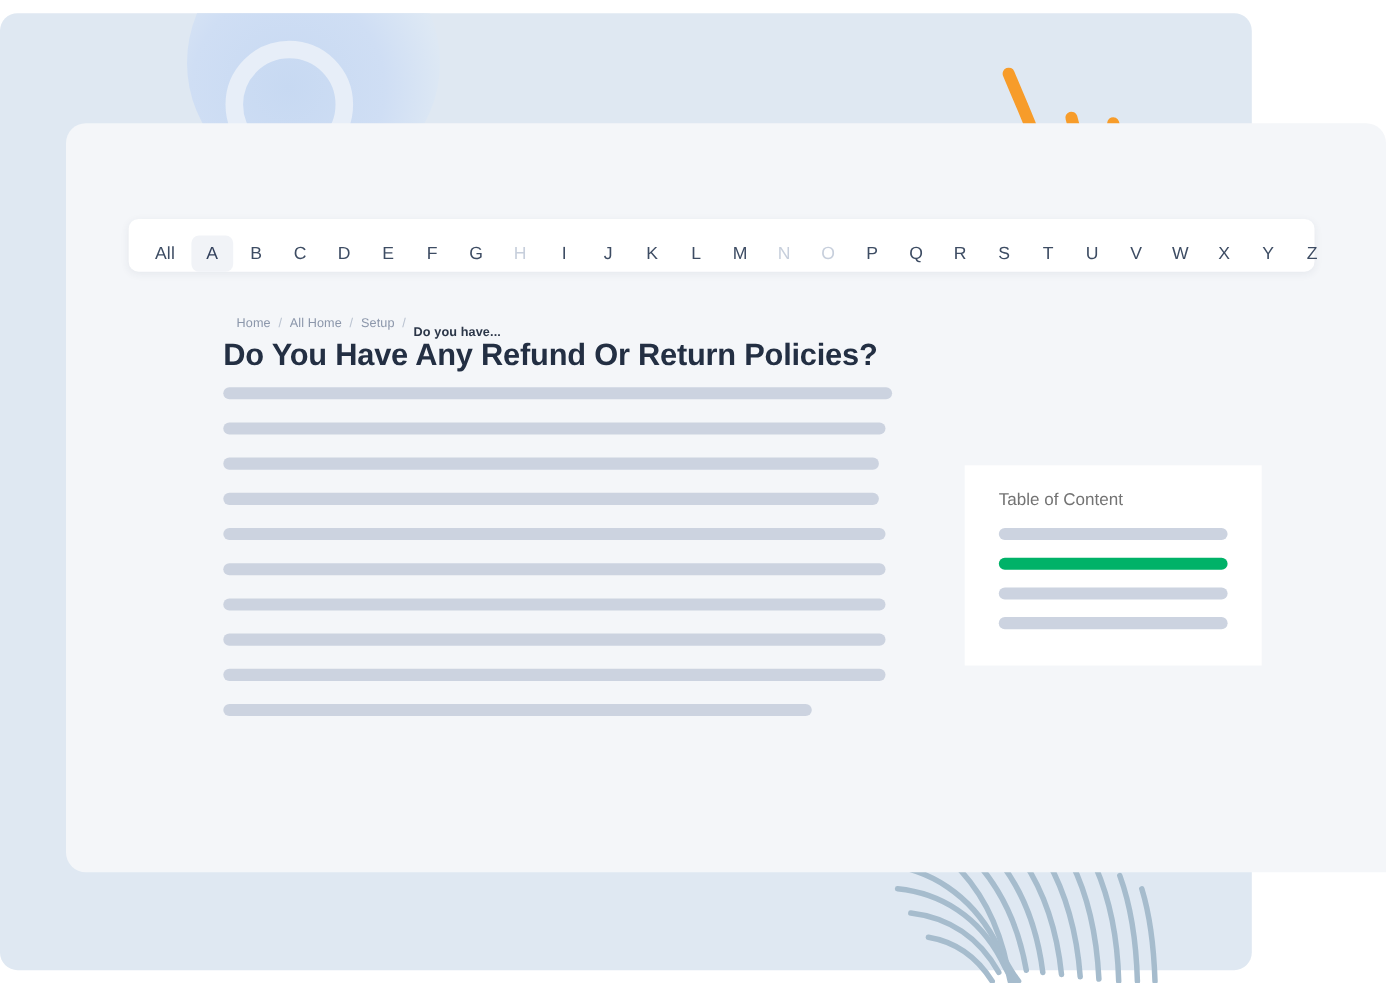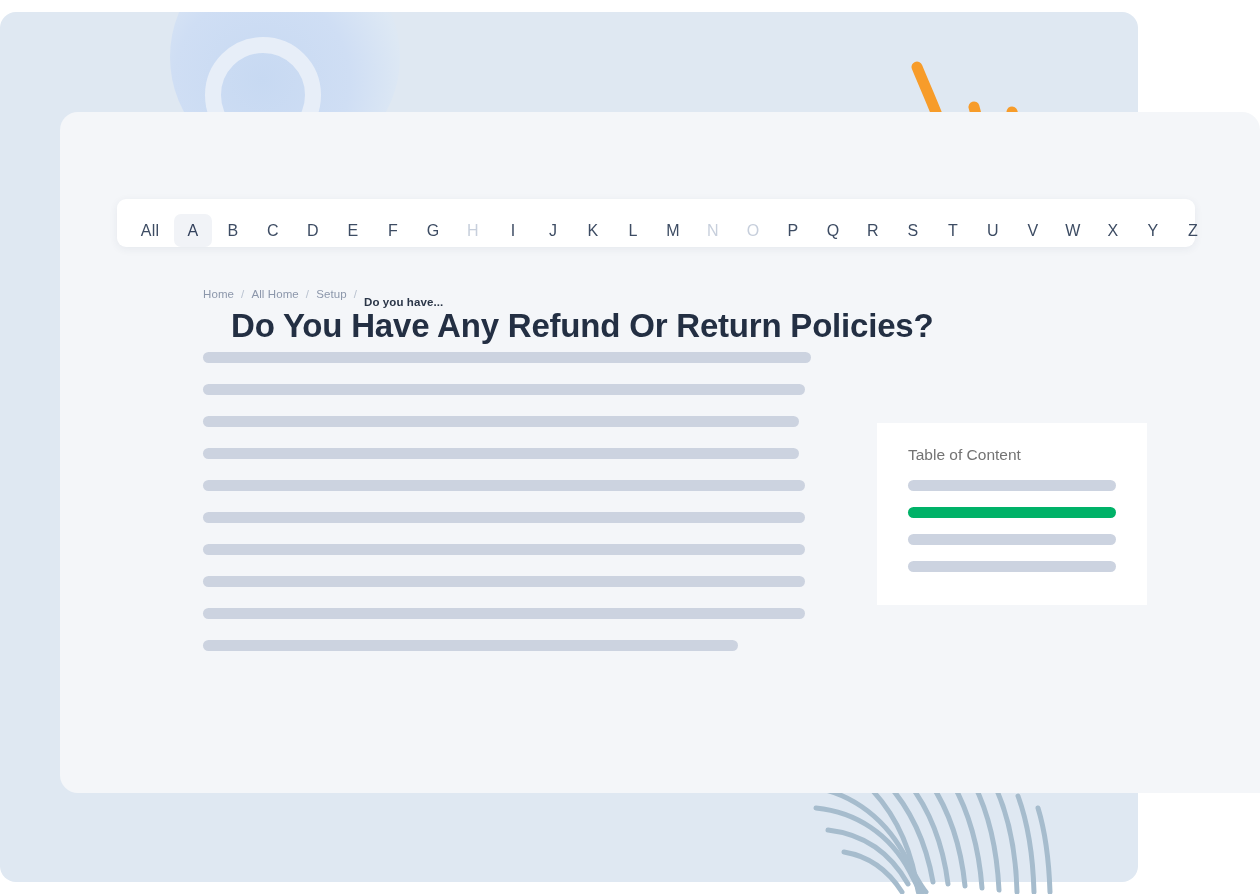--- a/index.html
+++ b/index.html
@@ -142,21 +142,21 @@
   
   #doc-body {
     position: absolute;
     left: 0;
     top: 135px;
     width: 1200px;
   }
 
   #breadcrumb {
     position: absolute;
-    left: 143px;
+    left: 155px;
     top: 33px;
     display: flex;
     align-items: center;
     font-size: 11.5px;
     color: #8c97ab;
     letter-spacing: 0.1px;
   }
   #breadcrumb .crumb { cursor: pointer; }
   #breadcrumb .crumb.current {
     color: #2b3648;
@@ -166,26 +166,25 @@
   }
   #breadcrumb .sep {
     margin: 0 7px;
     color: #b9c2d0;
   }
 
   #page-title {
     position: absolute;
     left: 143px;
     top: 60px;
-    font-size: 33px;
+    font-size: 28px;
     font-weight: 700;
     color: #232f43;
     letter-spacing: -0.2px;
     white-space: nowrap;
-    margin-left: 28px;
   }
 
   
   #skeleton {
     position: absolute;
     left: 143px;
     top: 105px;
     width: 608px;
   }
   .sk-row {

